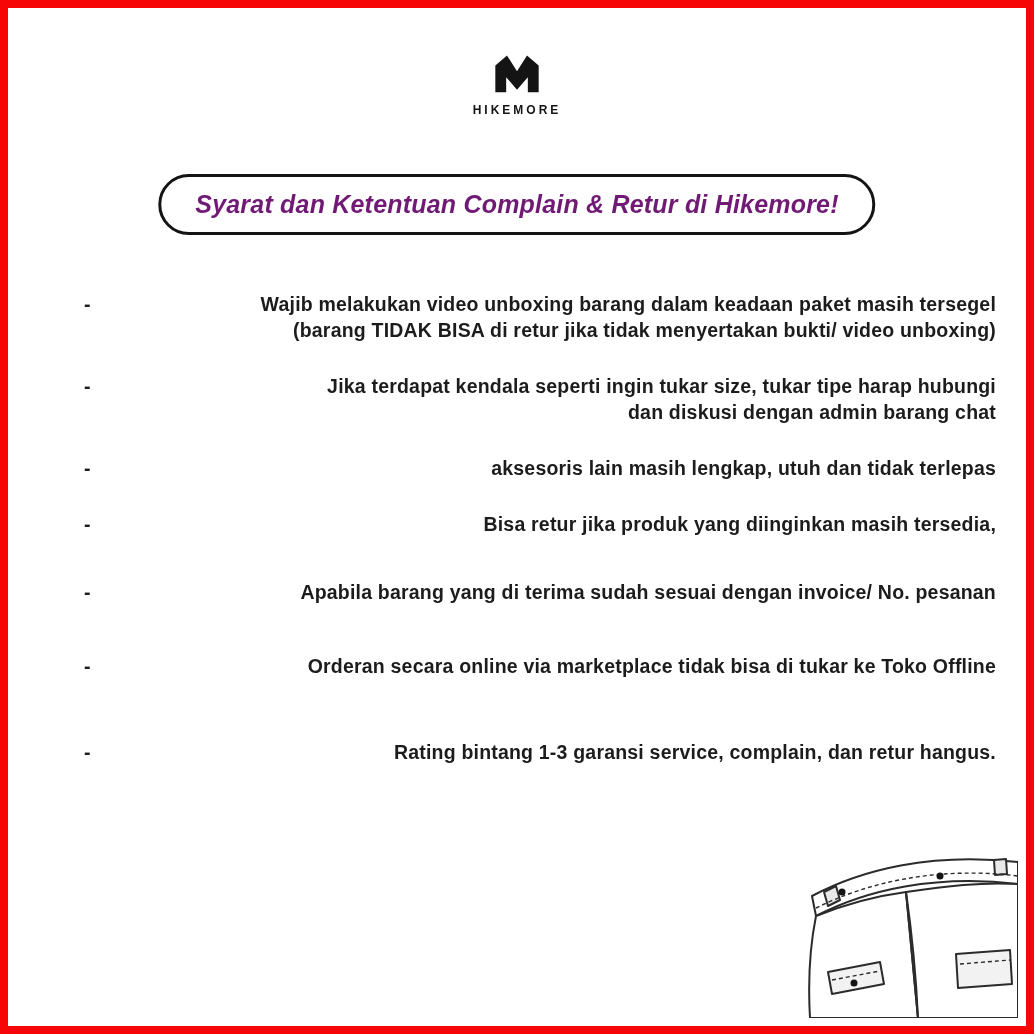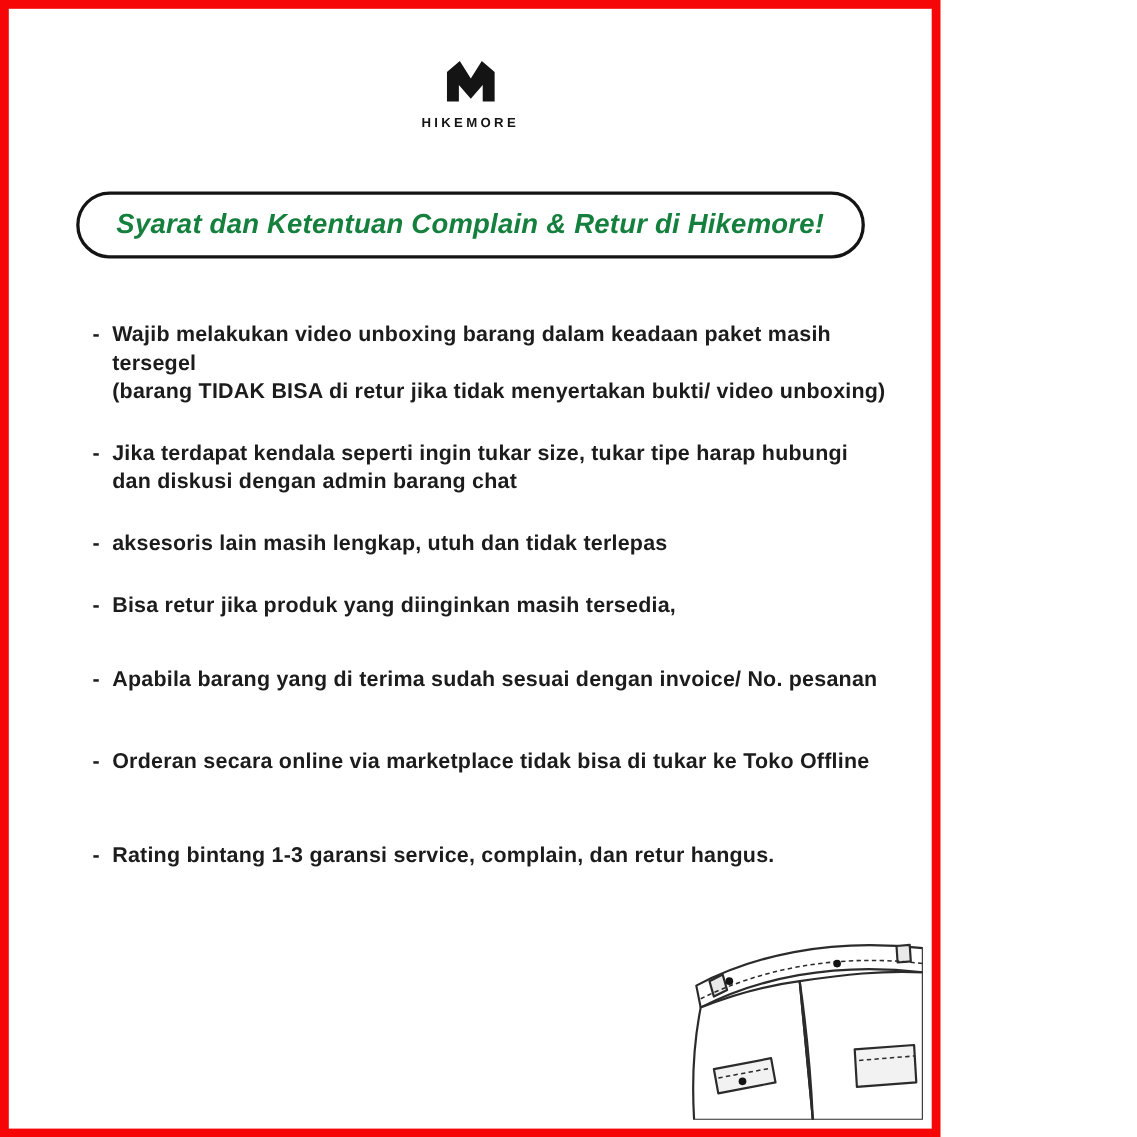--- a/index.html
+++ b/index.html
@@ -1,46 +1,46 @@
 <!DOCTYPE html>
 <html><head>
 <meta charset="utf-8">
 <style>
   html,body{margin:0;padding:0;background:#ffffff;font-family:"Liberation Sans",sans-serif;}
   .page{
-    width:855px;height:1034px;box-sizing:border-box;
+    width:1034px;height:1034px;box-sizing:border-box;
     border:8px solid #f60606;background:#ffffff;
     position:relative;overflow:hidden;
   }
   .logo-block{position:absolute;top:44px;left:0;right:0;text-align:center;}
   .logo-mark{display:inline-block;width:50px;height:42px;}
   .brand-name{
     margin-top:5px;font-size:12px;font-weight:bold;letter-spacing:3px;
     color:#141414;
   }
   .title-box{
     position:absolute;top:166px;left:50%;transform:translateX(-50%);
     border:3px solid #141414;border-radius:34px;
     padding:13px 34px;white-space:nowrap;background:#ffffff;
   }
   .title-text{
-    font-size:25px;font-weight:bold;font-style:italic;color:#15803d;
+    font-size:25px;font-weight:bold;font-style:italic;color:#701a75;
     letter-spacing:0.2px;
   }
   .bullets{position:absolute;top:283px;left:76px;right:30px;}
   .bullet{
     display:flex;margin-bottom:30px;
     color:#1c1c1c;font-weight:bold;font-size:19.5px;line-height:26px;
     letter-spacing:0.2px;
   }
   .bullet:nth-child(4){margin-bottom:42px;}
   .bullet:nth-child(5){margin-bottom:48px;}
   .bullet:nth-child(6){margin-bottom:60px;}
   .dash{flex:0 0 18px;width:18px;}
-  .lines{flex:1;}
+  .lines{flex:1;text-align:right;}
   .line{display:block;}
   .shorts-illustration{
     position:absolute;right:8px;bottom:8px;width:212px;height:184px;
   }
 </style>
 </head>
 <body>
 
 <div class="page">
 

